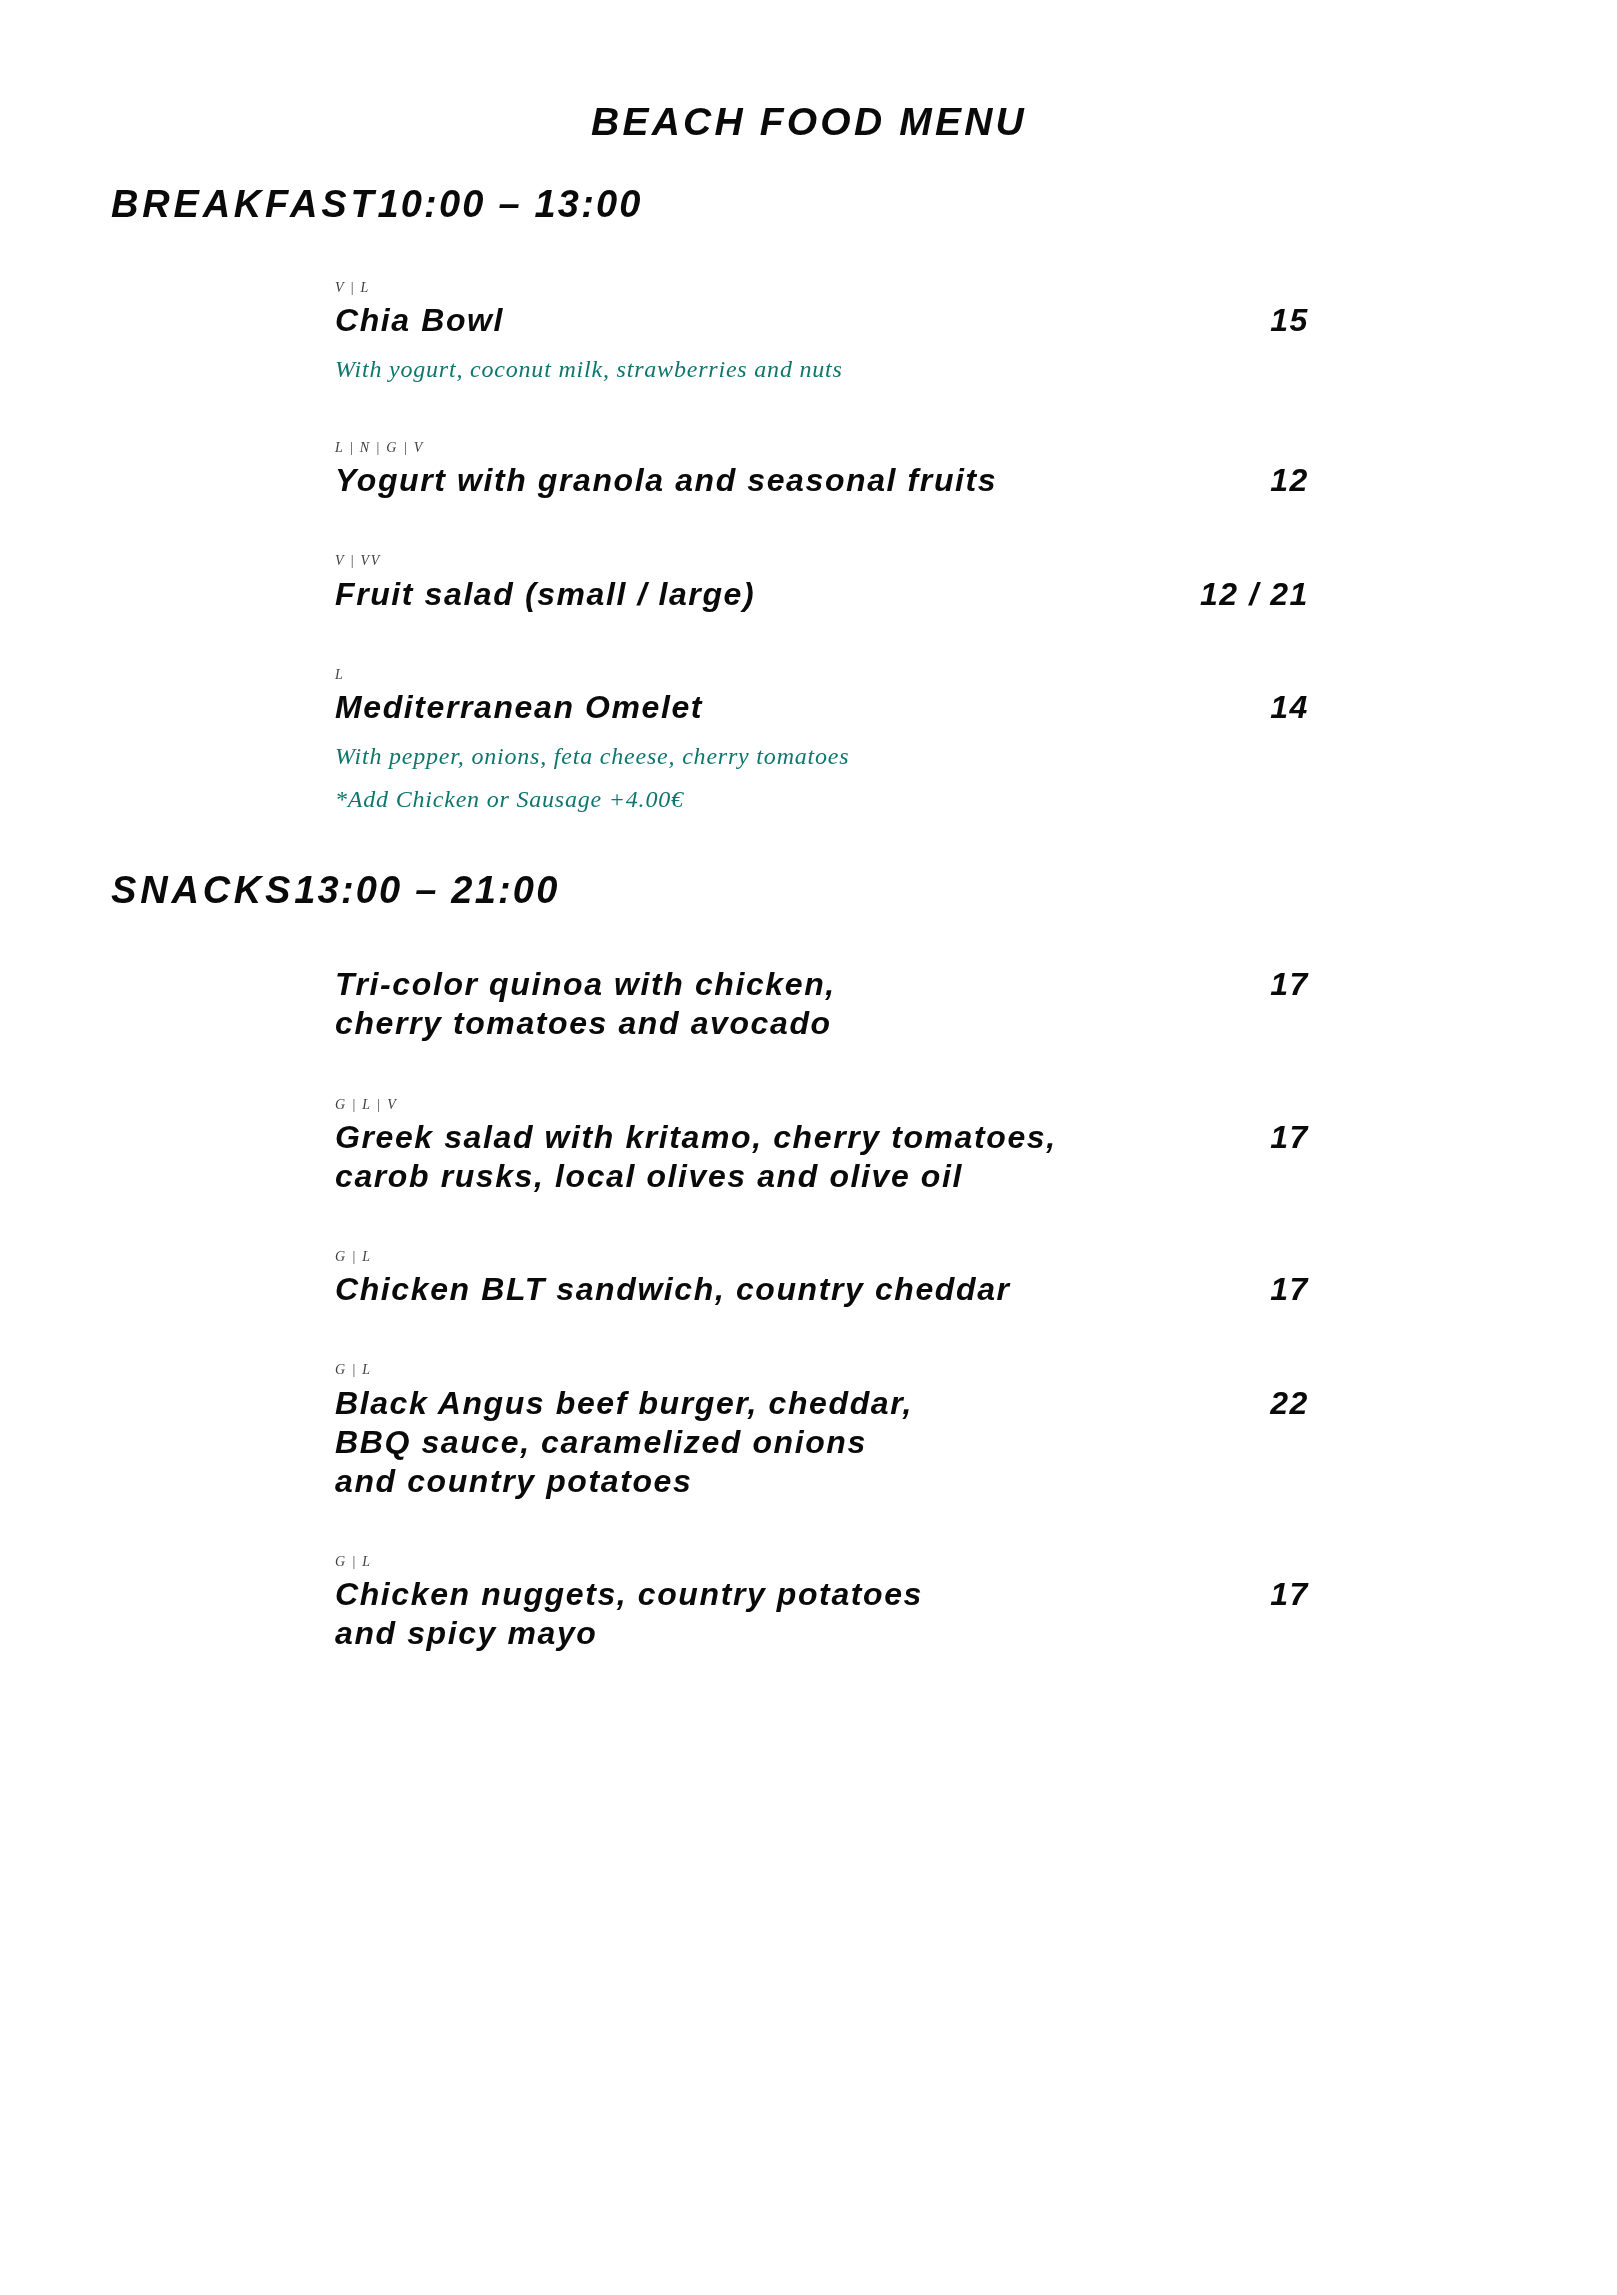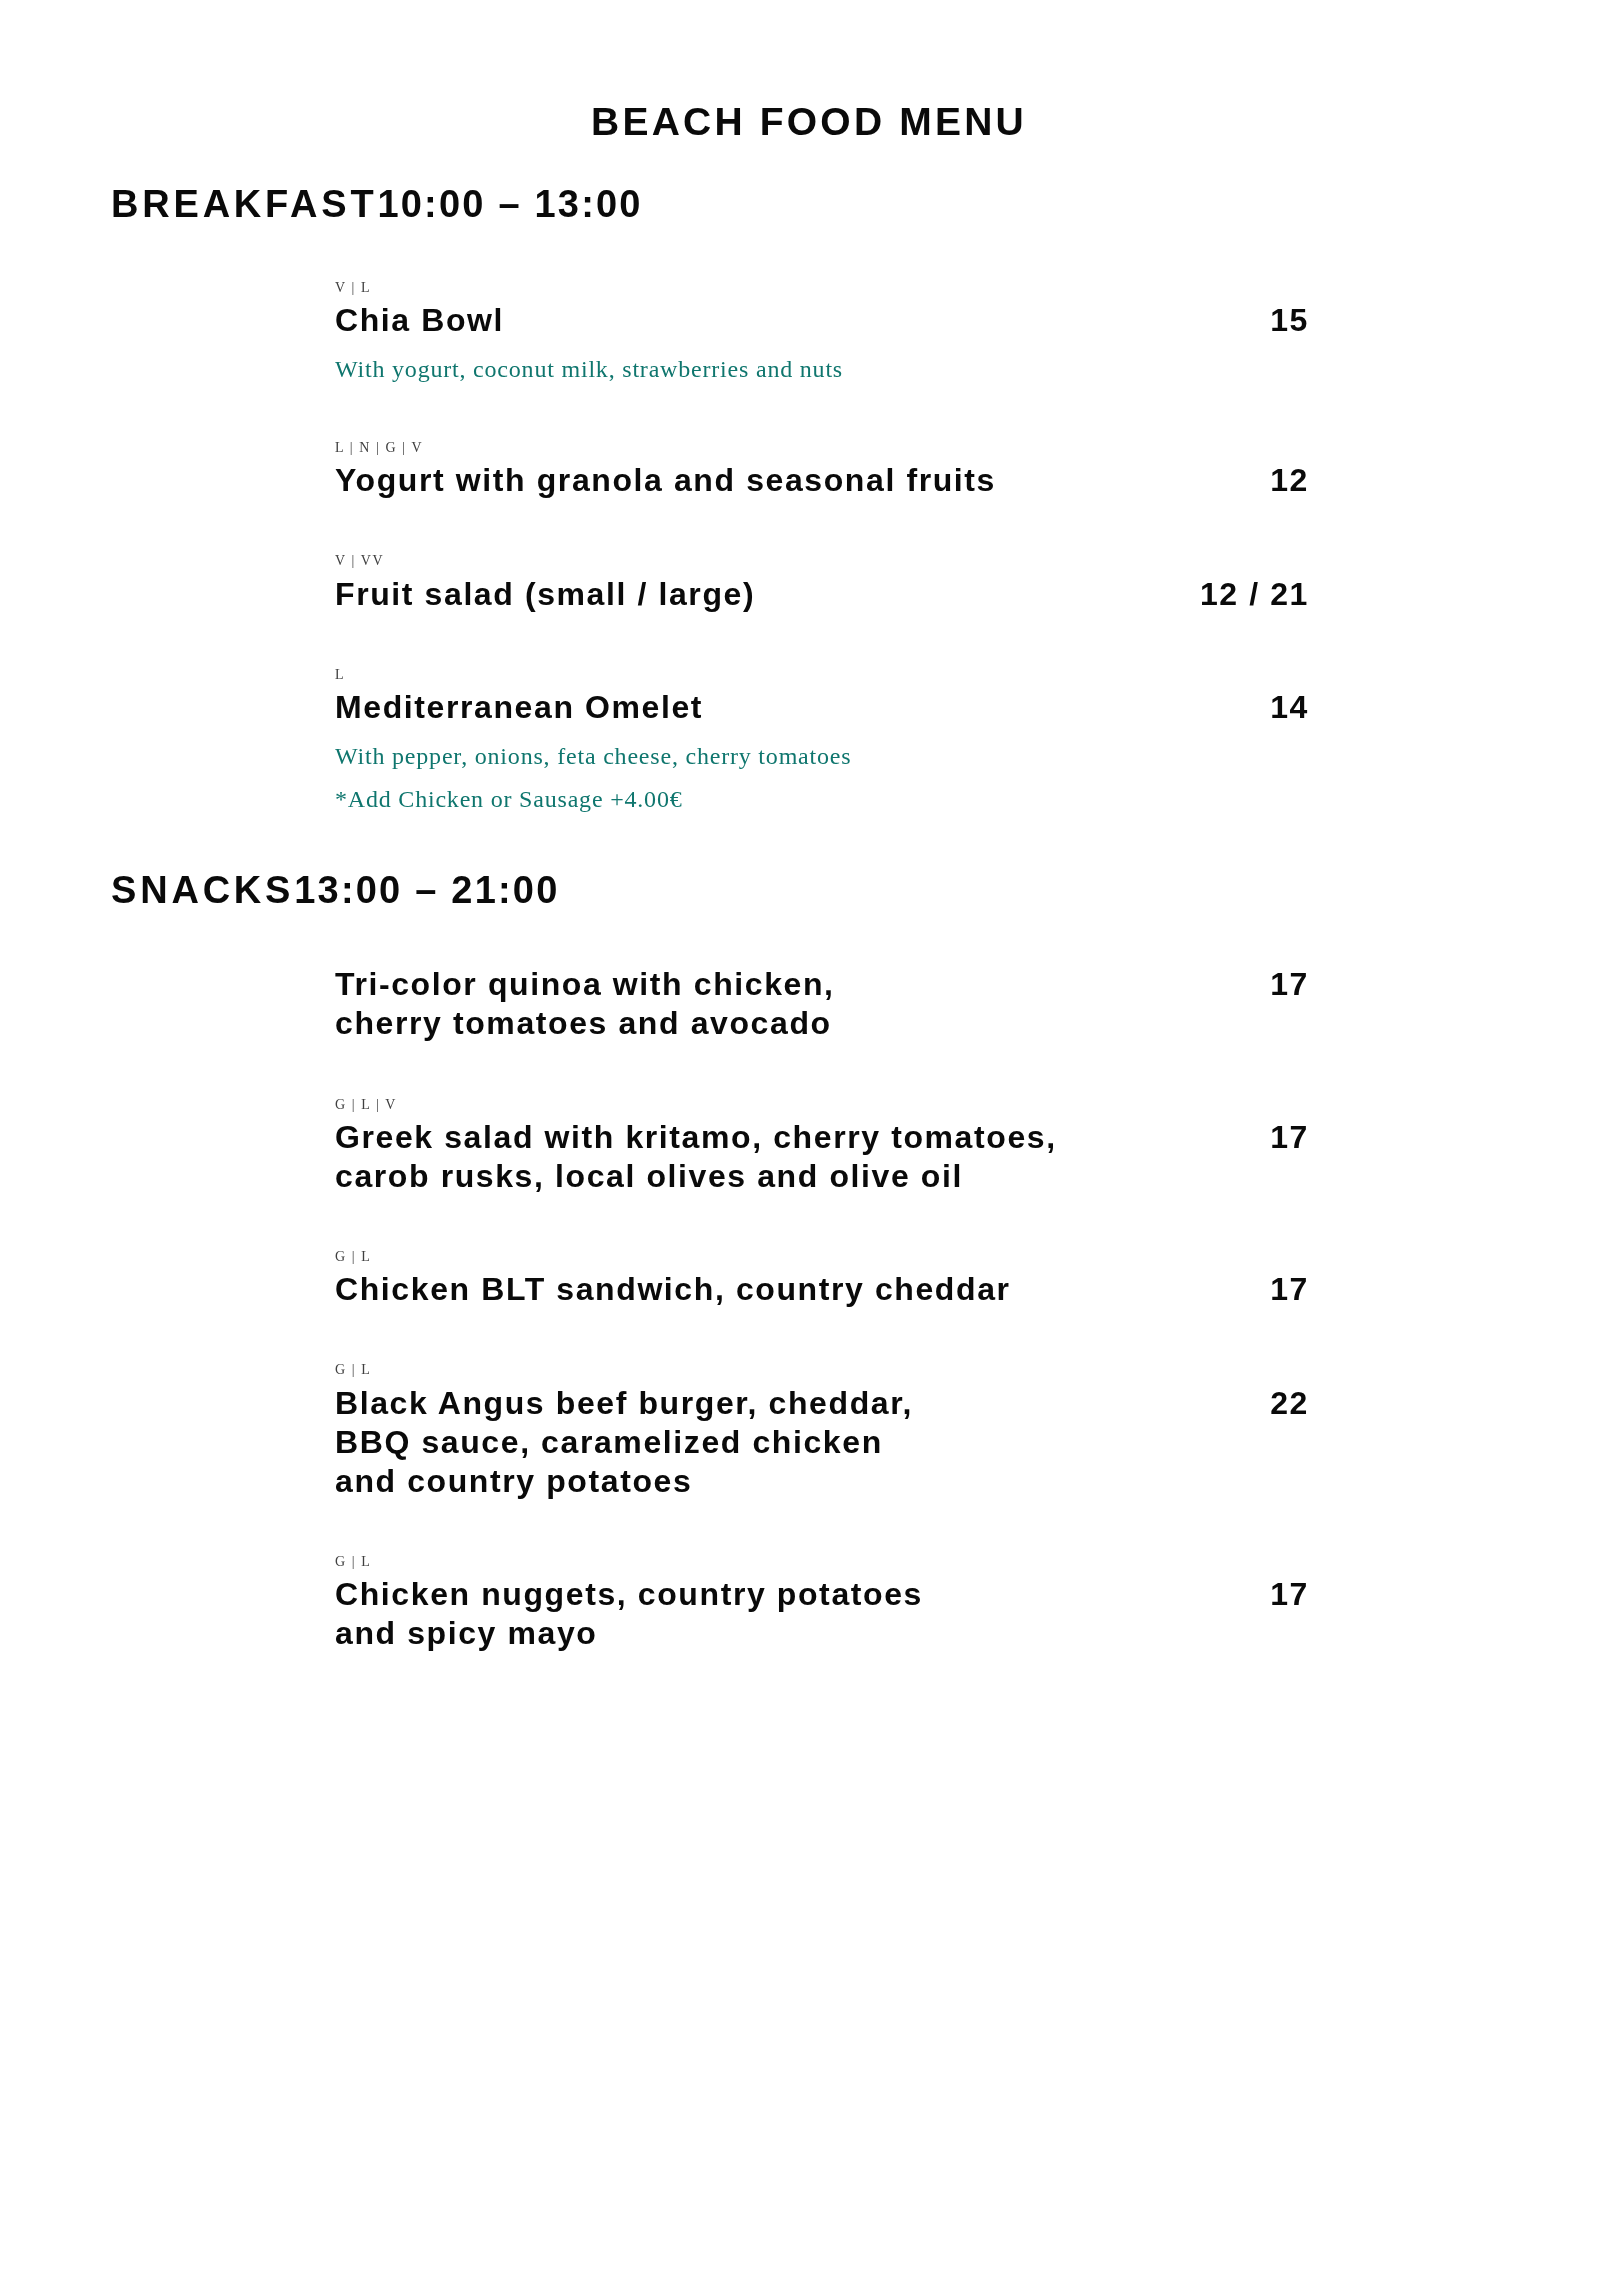--- a/index.html
+++ b/index.html
@@ -13,20 +13,21 @@
     font-family: "Liberation Sans", sans-serif;
     color: #0a0a0a;
     -webkit-font-smoothing: antialiased;
   }
   .page {
     position: relative;
     width: 1618px;
     height: 1816px;
     background: #ffffff;
     overflow: hidden;
+    font-style: italic;
   }
   .menu-title {
     padding-top: 100px;
     text-align: center;
     font-size: 39px;
     font-weight: bold;
     letter-spacing: 3.2px;
   }
   .content {
     margin-left: 111px;
@@ -181,21 +182,21 @@
             <div class="item-name">Chicken BLT sandwich, country cheddar</div>
             <div class="item-price">17</div>
           </div>
 
         </div>
 
         <div class="item">
           <div class="tags">G | L</div>
           <div class="item-row">
             <div class="item-name">Black Angus beef burger, cheddar,
-BBQ sauce, caramelized chicken
+BBQ sauce, caramelized onions
 and country potatoes</div>
             <div class="item-price">22</div>
           </div>
 
         </div>
 
         <div class="item">
           <div class="tags">G | L</div>
           <div class="item-row">
             <div class="item-name">Chicken nuggets, country potatoes

